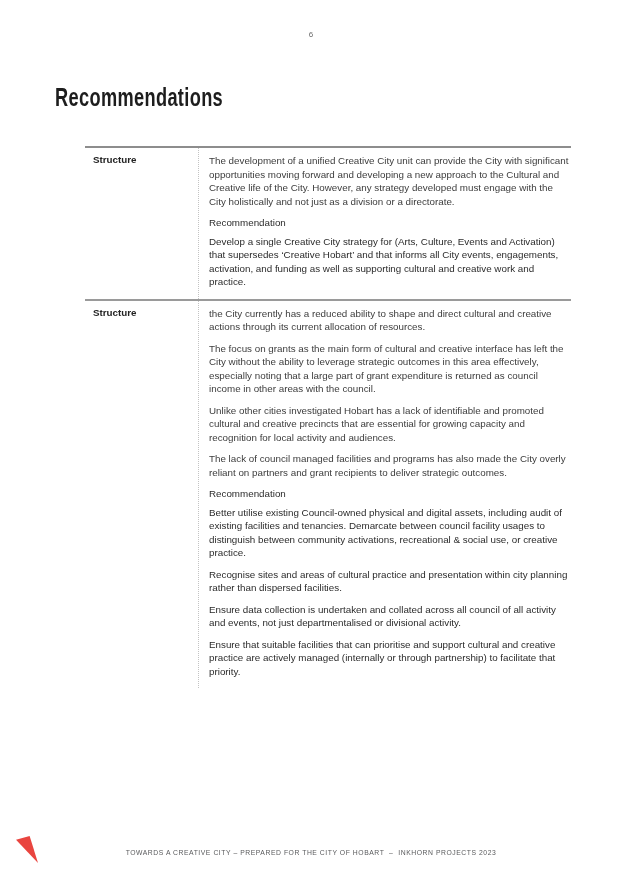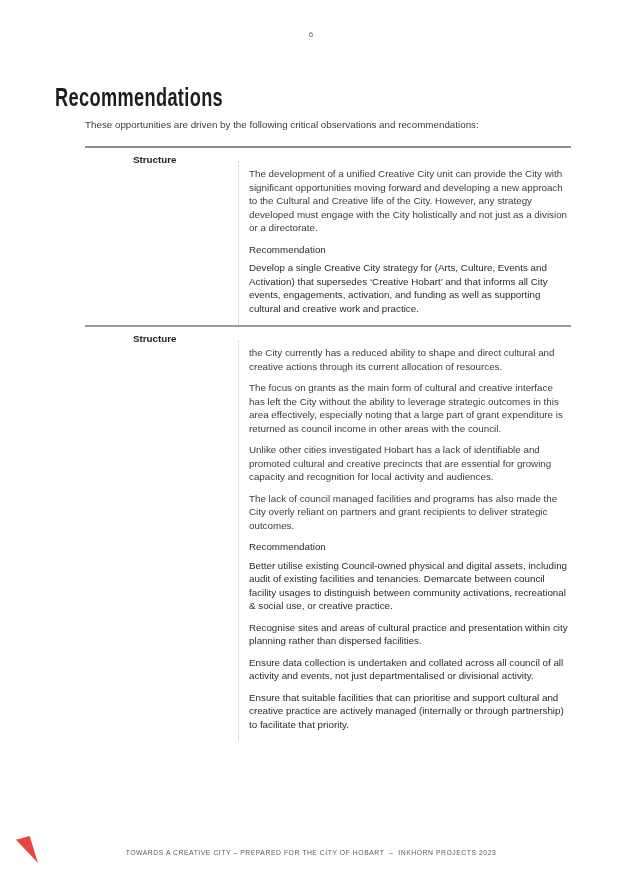--- a/index.html
+++ b/index.html
@@ -58,27 +58,25 @@
   .rec-row + .rec-row {
     border-top: 2px solid #9a9a9a;
   }
   .row-label {
     width: 113px;
     flex: 0 0 113px;
     padding: 6px 6px 6px 8px;
     font-size: 9.8px;
     font-weight: 700;
     color: #232323;
-    margin-left: 40px;
   }
   .row-content {
     flex: 1;
     border-left: 1px dotted #c3c3c3;
     padding: 6px 2px 2px 10px;
-    margin-top: 13px;
   }
   .para {
     font-size: 9.8px;
     line-height: 13.5px;
     margin-bottom: 8px;
     color: #3c3c3c;
   }
   .para.bold {
     font-weight: 400;
     color: #2b2b2b;
@@ -109,21 +107,20 @@
 </style>
 </head>
 <body>
 
 <div class="page">
 
   <div class="page-number">6</div>
 
   <h1 class="doc-title">Recommendations</h1>
 
-  <p class="intro">These opportunities are driven by the following critical observations and recommendations:</p>
 
   <div class="rec-table">
 
     <div class="rec-row">
       <div class="row-label">Structure</div>
       <div class="row-content">
         <p class="para">The development of a unified Creative City unit can provide the City with significant opportunities moving forward and developing a new approach to the Cultural and Creative life of the City. However, any strategy developed must engage with the City holistically and not just as a division or a directorate.</p>
         <p class="para bold rec-heading">Recommendation</p>
         <p class="para bold">Develop a single Creative City strategy for (Arts, Culture, Events and Activation) that supersedes ‘Creative Hobart’ and that informs all City events, engagements, activation, and funding as well as supporting cultural and creative work and practice.</p>
       </div>

